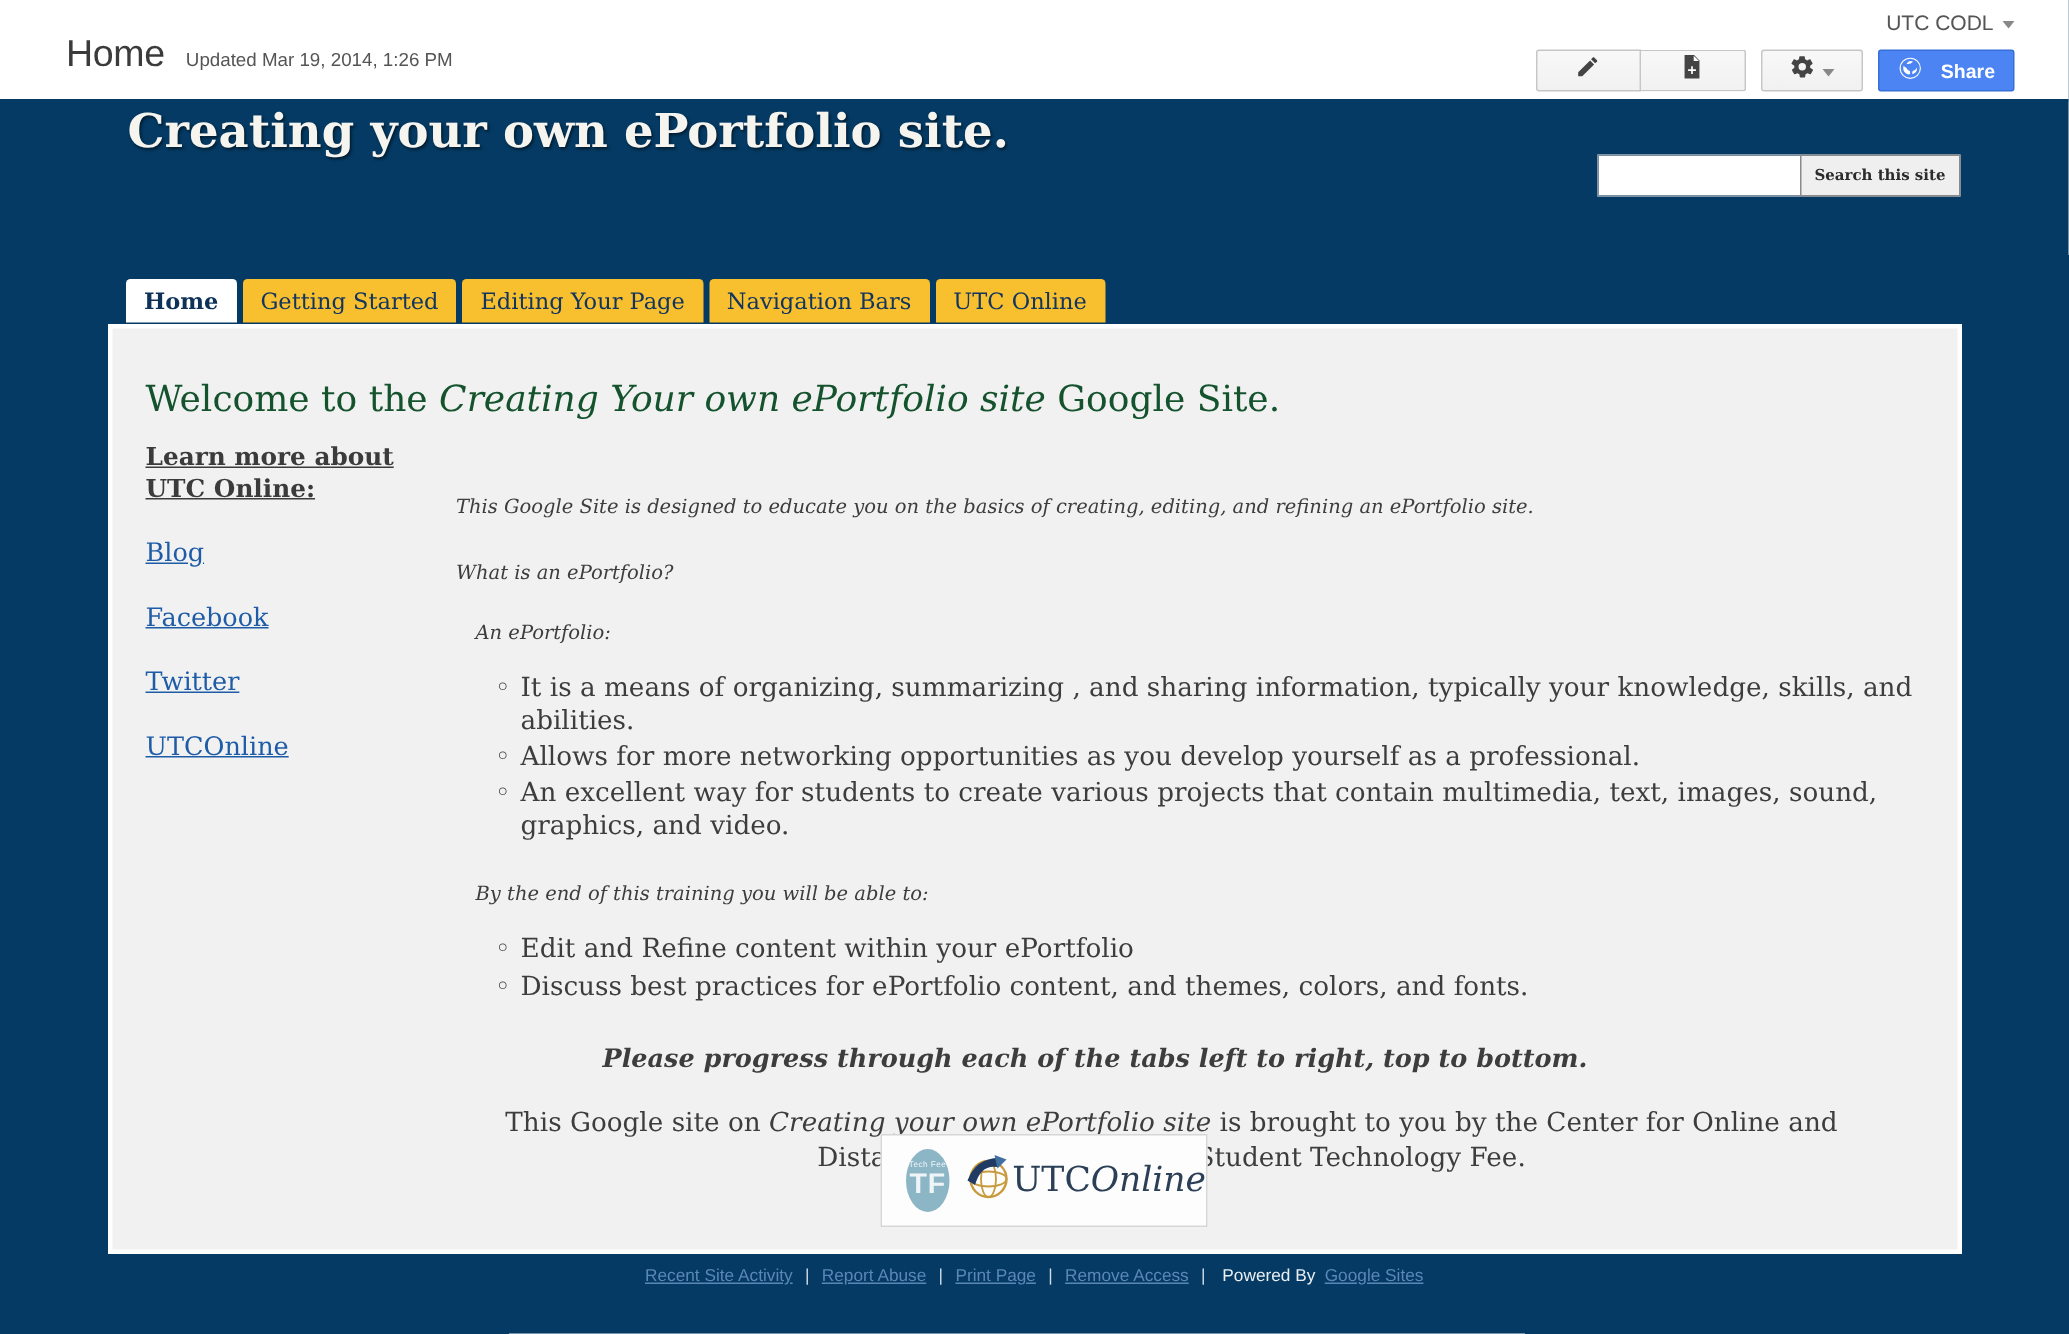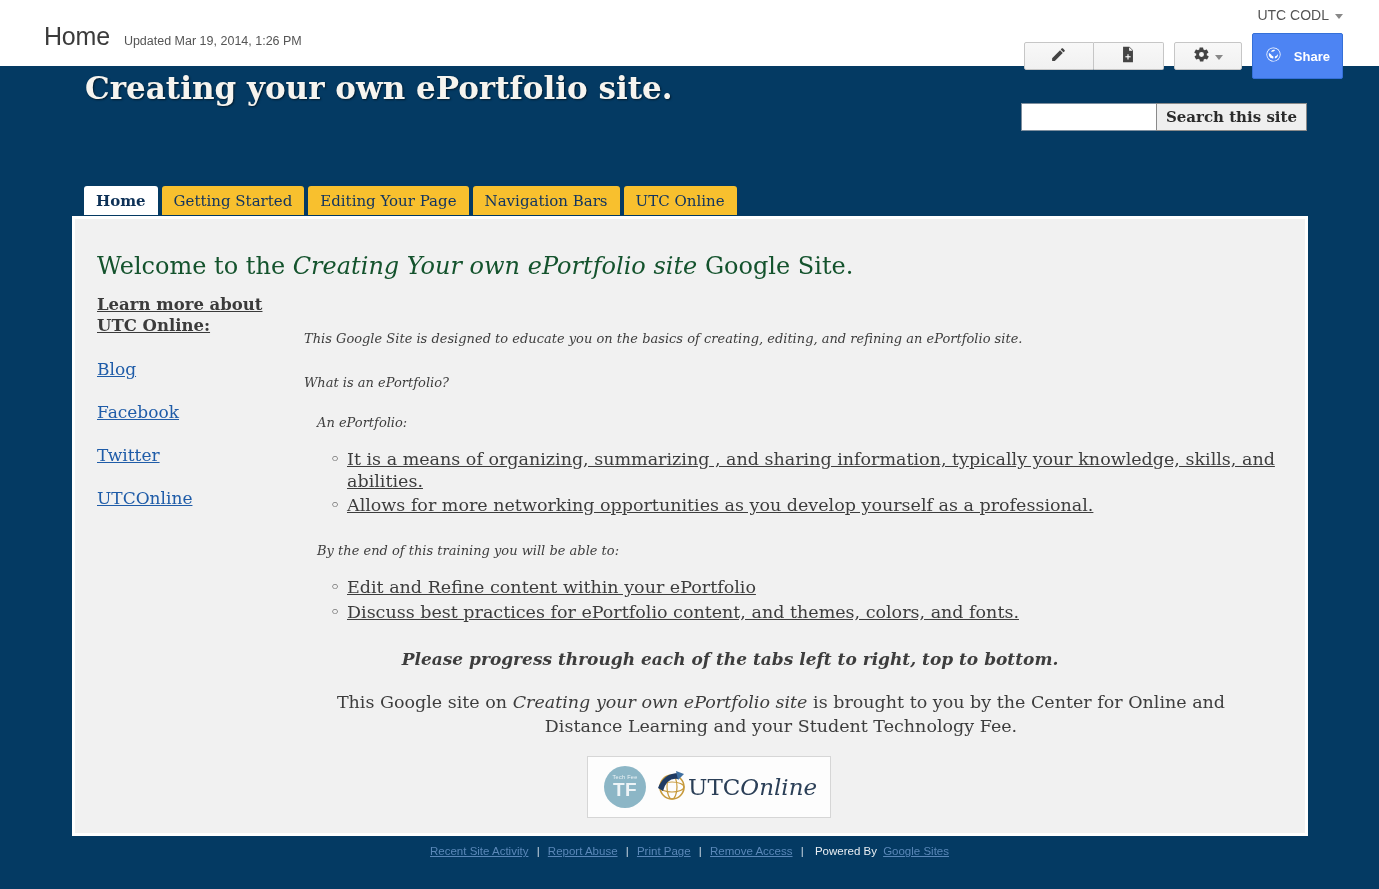--- a/index.html
+++ b/index.html
@@ -51,21 +51,21 @@
     height:28px; min-width:70px;
     background:linear-gradient(#f8f8f8,#f1f1f1);
     border:1px solid #c6c6c6;
     display:flex; align-items:center; justify-content:center;
     cursor:pointer;
   }
   .btn-group .gbtn:first-child{ border-radius:2px 0 0 2px; }
   .btn-group .gbtn:last-child{ border-radius:0 2px 2px 0; border-left:none; }
   .gbtn.single{ border-radius:2px; min-width:68px; gap:5px; }
   .share-btn{
-    height:46px; padding:0 12px; border-radius:2px;
+    height:28px; padding:0 12px; border-radius:2px;
     background:#4d84f3; border:1px solid #3570d8;
     color:#fff; font-size:13px; font-weight:bold;
     display:flex; align-items:center; gap:12px; cursor:pointer;
   }
 
   
   .site-header{
     position:absolute; left:0; top:70px; width:1379px; height:148px;
   }
   .site-title{
@@ -84,21 +84,21 @@
   .search-input{
     width:135px; height:28px;
     background:#fff; border:1px solid #7d8e9e; border-right:none;
     outline:none; font-size:13px; padding:0 5px;
     font-family:"Liberation Sans", sans-serif;
   }
   .search-btn{
     height:28px; padding:0 9px;
     background:#efefef; border:1px solid #8a8a8a;
     font-family:"DejaVu Serif", serif; font-weight:bold;
-    font-size:15px; color:#2b2b2b; cursor:pointer;
+    font-size:10px; color:#2b2b2b; cursor:pointer;
     display:flex; align-items:center;
   }
 
   
   .tabs{
     position:absolute; left:84px; top:186px;
     display:flex; align-items:flex-end; gap:4px;
   }
   .tab{
     height:29px; padding:0 12px;
@@ -159,21 +159,20 @@
   }
   .p-it{
     font-style:italic; font-size:13px; line-height:1.25;
     margin:0 0 28px 4px;
   }
   .p-it.sub{ margin-left:17px; margin-bottom:18px; }
   .p-it.tight{ margin-bottom:23px; }
   .blist{
     margin:16px 0 26px 0; padding-left:45px;
     list-style:none;
-    text-decoration:underline;
   }
   .blist li{
     font-size:17.5px; line-height:1.25; margin-bottom:2.5px;
     position:relative; padding-left:2px;
   }
   .blist li::before{
     content:"\25E6";
     position:absolute; left:-15px; top:0;
     color:#3d3d3d; font-size:17.5px;
   }
@@ -183,21 +182,21 @@
   }
   .closing{
     text-align:center; font-size:17.5px; line-height:1.33;
     margin:0; padding:0 28px 0 0;
   }
   .closing i{ font-style:italic; }
 
   
   .logo-box{
     position:absolute; left:512px; top:537px;
-    width:244px; height:62px;
+    width:218px; height:62px;
     background:#fdfdfd; border:1px solid #d6d6d6;
     display:flex; align-items:center; gap:8px; padding-left:16px;
   }
   .tf-circle{
     width:42px; height:42px; border-radius:50%;
     background:#8cb6c6;
     display:flex; flex-direction:column;
     align-items:center; justify-content:center;
     color:#eef4f7; line-height:1;
   }
@@ -319,20 +318,21 @@
 
       <p class="p-it">This Google Site is designed to educate you on the basics of creating, editing, and refining an ePortfolio site.</p>
 
       <p class="p-it tight">What is an ePortfolio?</p>
 
       <p class="p-it sub">An ePortfolio:</p>
 
       <ul class="blist">
         <li>It is a means of organizing, summarizing , and sharing information, typically your knowledge, skills, and abilities.</li>
         <li>Allows for more networking opportunities as you develop yourself as a professional.</li>
+        <li>An excellent way for students to create various projects that contain multimedia, text, images, sound, graphics, and video.</li>
       </ul>
 
       <p class="p-it sub">By the end of this training you will be able to:</p>
 
       <ul class="blist">
         <li>Edit and Refine content within your ePortfolio</li>
         <li>Discuss best practices for ePortfolio content, and themes, colors, and fonts.</li>
       </ul>
 
       <p class="center-bold">Please progress through each of the tabs left to right, top to bottom.</p>

